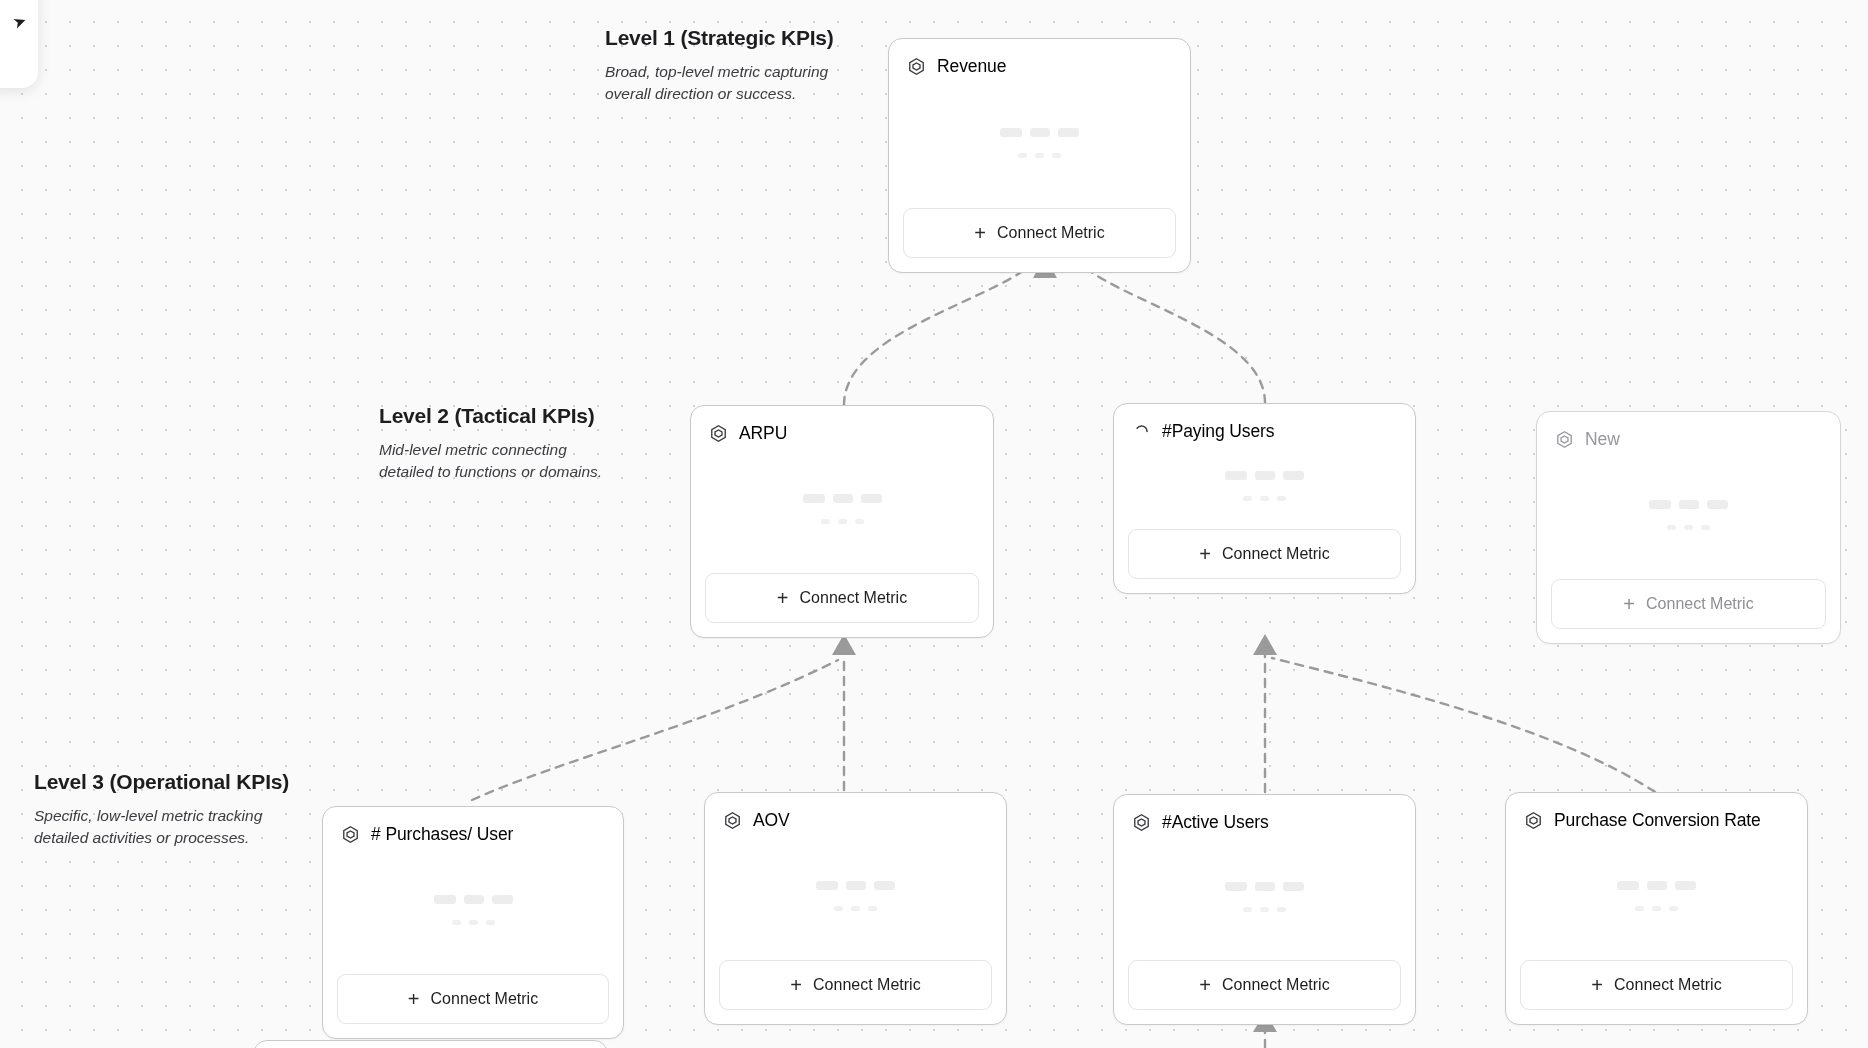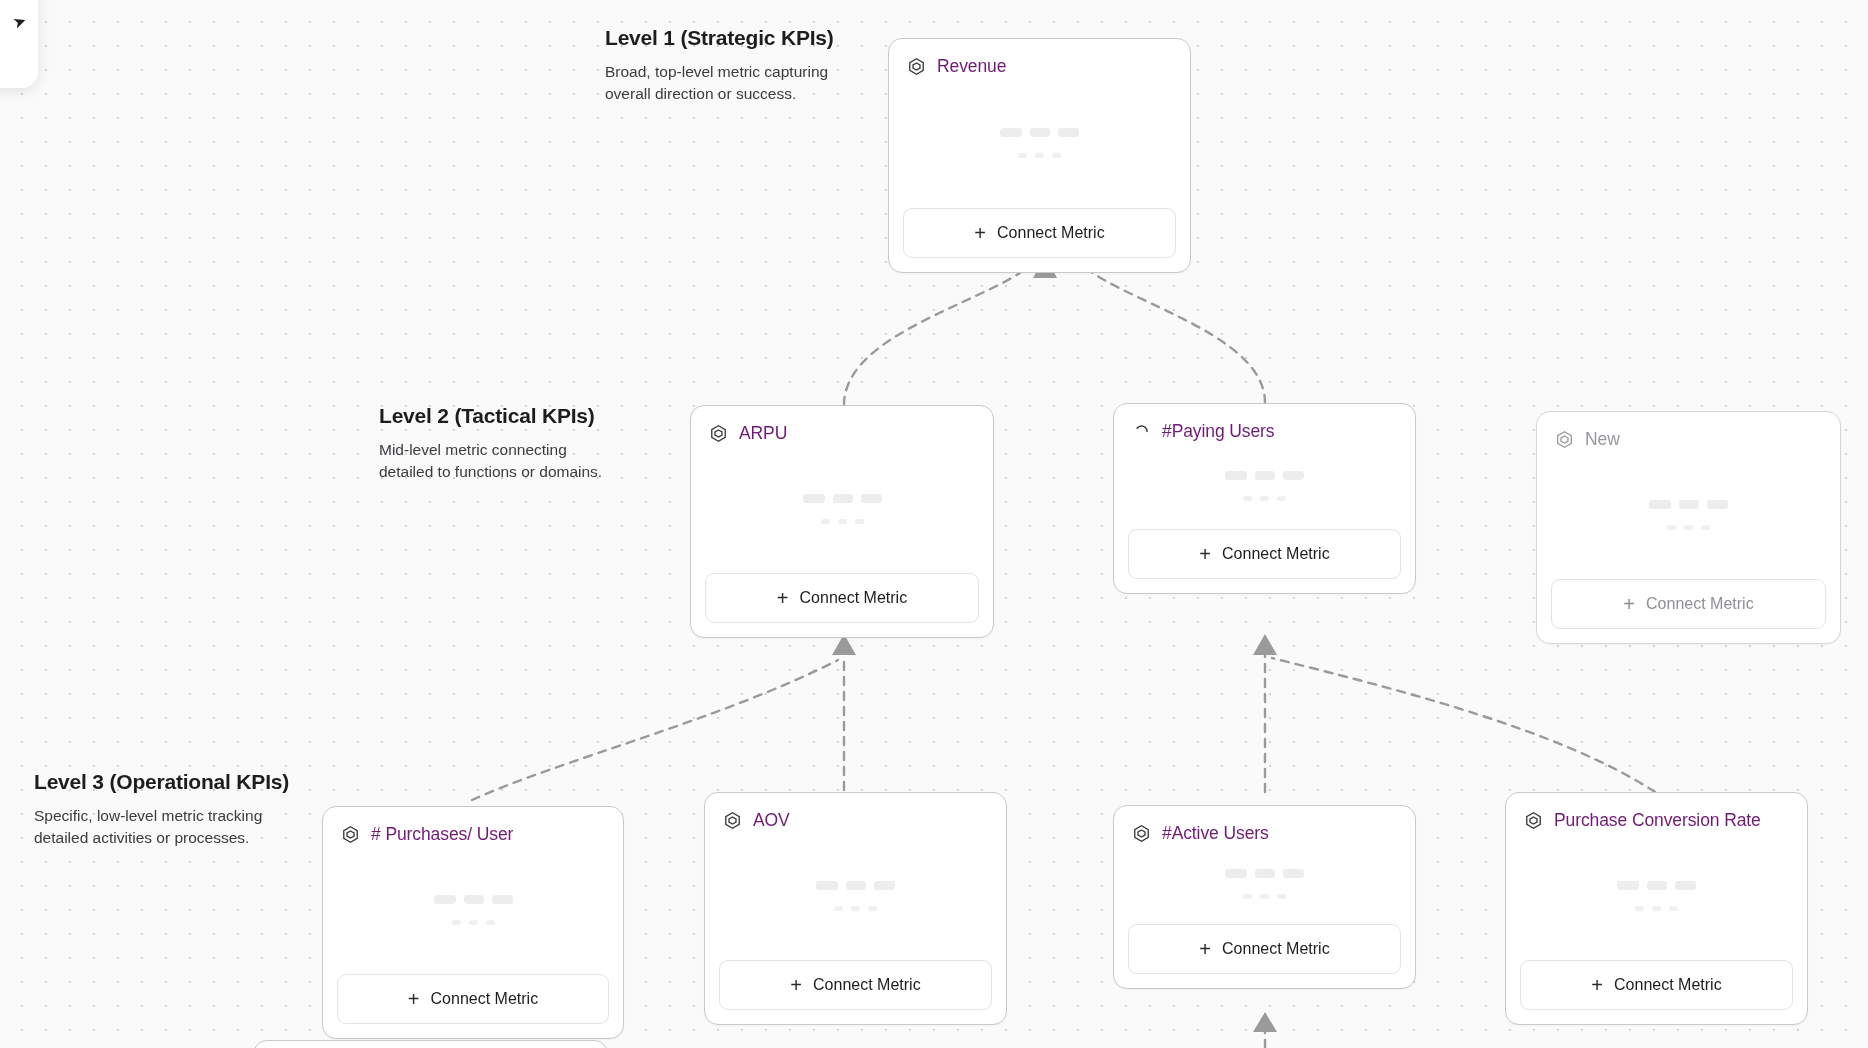--- a/index.html
+++ b/index.html
@@ -53,20 +53,21 @@
     color: #1d1d20;
     letter-spacing: -0.2px;
     white-space: nowrap;
   }
   .level-desc {
     margin-top: 11px;
     font-size: 15.5px;
     line-height: 1.42;
     color: #3b3b40;
     max-width: 230px;
+    font-style: italic;
   }
 
   
   .card {
     position: absolute;
     background: #ffffff;
     border: 1.3px solid #c9c9c9;
     border-radius: 14px;
     z-index: 4;
     display: flex;
@@ -77,21 +78,21 @@
 
   .card-header {
     display: flex;
     align-items: center;
     gap: 11px;
     padding: 17px 18px 0 18px;
     flex: 0 0 auto;
   }
   .card-title {
     font-size: 17.5px;
-    color: #701a75;
+    color: #000000;
     white-space: nowrap;
     letter-spacing: -0.1px;
   }
   .card.muted .card-title { color: #97979d; }
 
   .icon-hex { flex: 0 0 auto; display: block; }
 
   
   .card-body {
     flex: 1 1 auto;
@@ -364,21 +365,21 @@
         <span class="skel s2"></span>
         <span class="skel s3"></span>
       </div>
     </div>
     <div class="connect-btn">
       <span class="plus-icon">+</span>
       <span class="connect-label">Connect Metric</span>
     </div>
   </div>
 
-  <div class="card" style="left:1113px; top:794px; width:303px; height:184px;margin-top:11px;">
+  <div class="card" style="left:1113px; top:794px; width:303px; height:231px;">
     <div class="card-header">
       <svg class="icon-hex" width="19" height="19" viewBox="0 0 24 24">
         <path d="M12 2.2 20.5 7v10L12 21.8 3.5 17V7z" fill="none" stroke="#3a3a3f" stroke-width="1.7"></path>
         <path d="M12 7.6 16.4 10v4L12 16.4 7.6 14v-4z" fill="none" stroke="#3a3a3f" stroke-width="1.7"></path>
       </svg>
       <span class="card-title">#Active Users</span>
     </div>
     <div class="card-body">
       <div class="skel-row">
         <span class="skel w1"></span>

